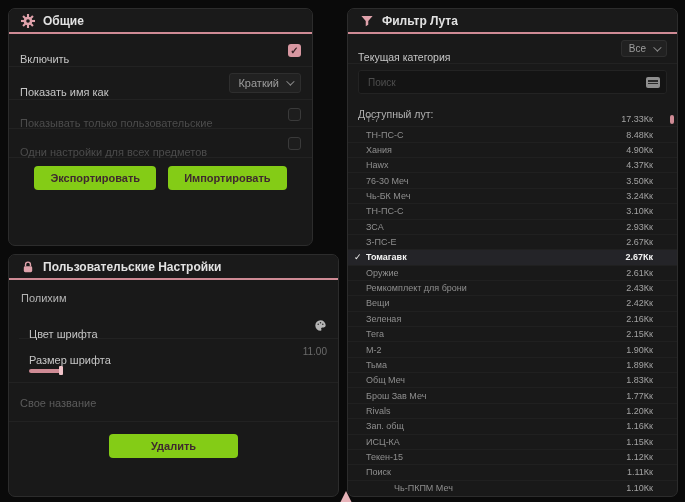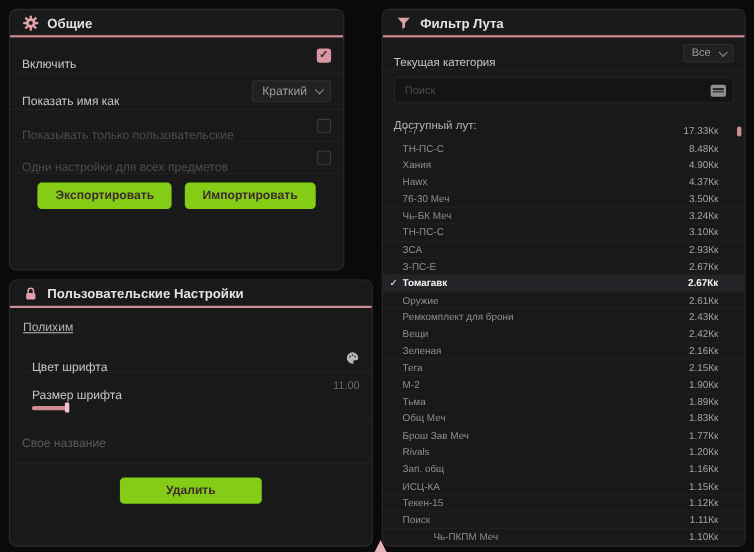--- a/index.html
+++ b/index.html
@@ -71,21 +71,21 @@
     background:#84cc16; color:#3f2a2e;
     border:none; border-radius:4px;
     font-size:11px; font-weight:bold;
     font-family:"Liberation Sans", sans-serif;
     padding:6px 16px;
     cursor:pointer;
   }
   .btn-row { display:flex; justify-content:center; gap:12px; padding:8px 0 10px; }
 
   
-  .section-label { font-size:11px; color:#b4b4b4; padding:12px 12px 8px;text-decoration:underline; }
+  .section-label { font-size:11px; color:#b4b4b4; padding:12px 12px 8px; }
   .sub-row { margin:0 0 0 10px; padding-right:11px; padding-left:10px; }
   .value-dim { font-size:10px; color:#6b6b6b; }
 
   .slider-row { display:block; padding:5px 11px 9px 20px; border-bottom:1px solid #222222; }
   .slider-track { position:relative; width:298px; height:5px; }
   .slider-fill { position:absolute; left:0; top:1px; width:32px; height:4px; background:#cf8b95; border-radius:2px; }
   .slider-thumb { position:absolute; left:30px; top:-2px; width:4px; height:9px; background:#f0c3c9; border-radius:1px; }
 
   .input-row { padding:10px 11px; border-bottom:1px solid #222222; }
   .text-input {

